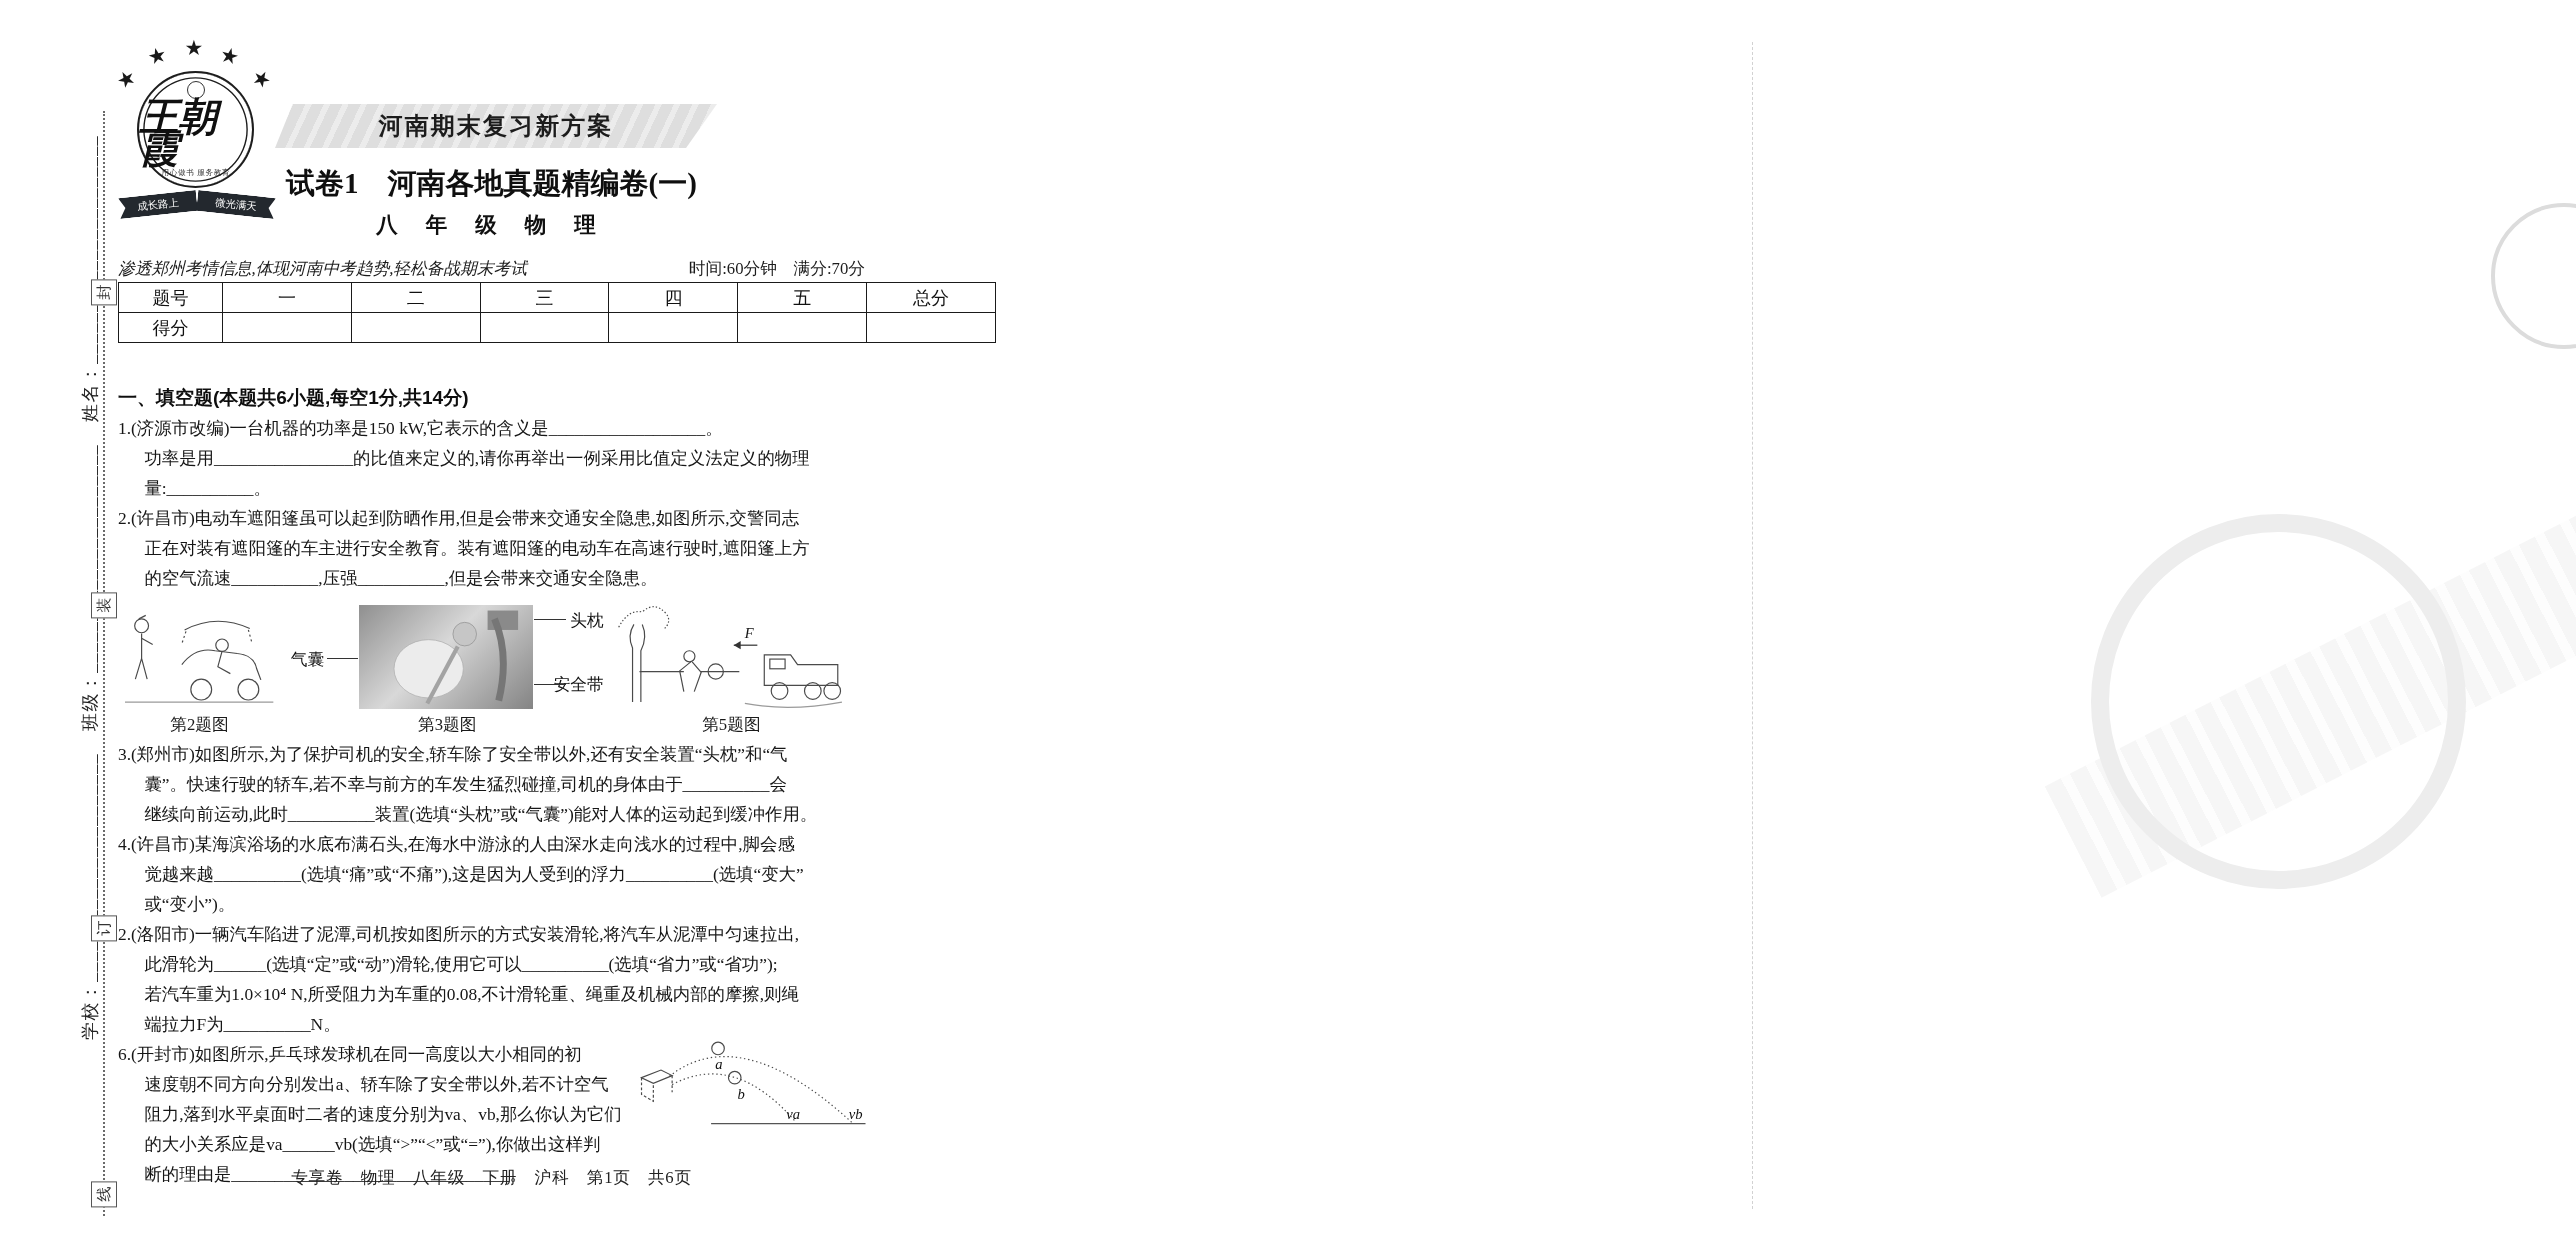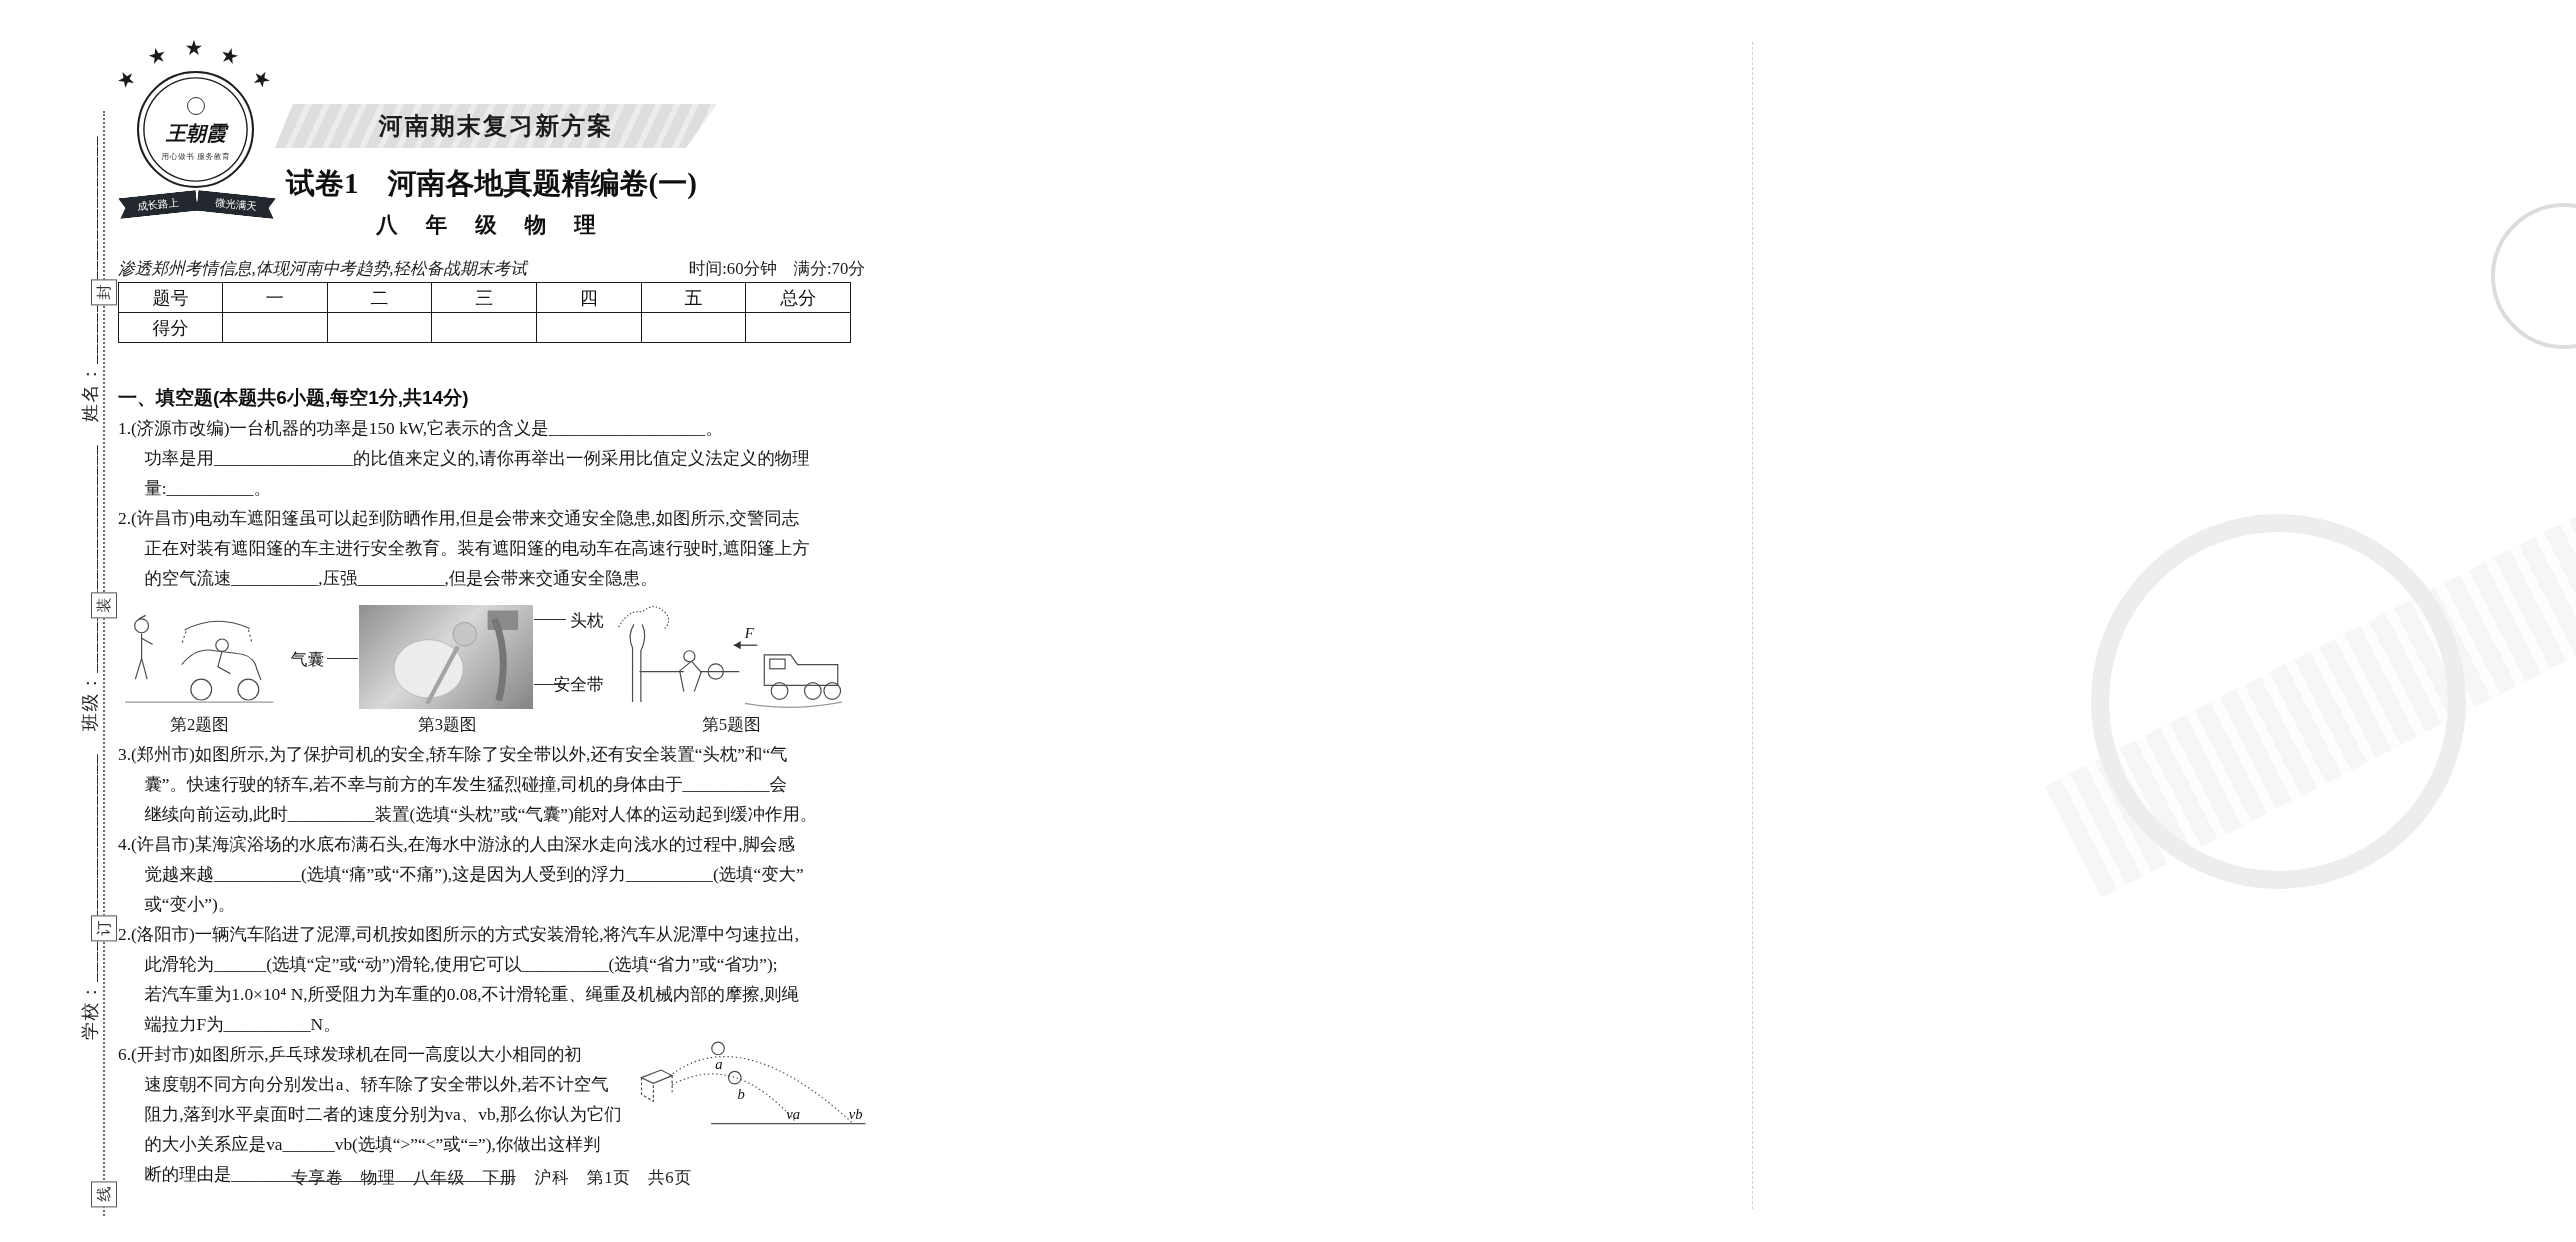--- a/index.html
+++ b/index.html
@@ -20,21 +20,21 @@
   .col1{left:118px;width:747px;}
   .divider{position:absolute;top:42px;height:1167px;border-left:1.4px dashed #d2d2d2;}
 
   
   .badge{position:absolute;left:-5.6px;top:29px;width:175px;height:201px;}
   .badge .star{position:absolute;font-size:21px;color:#191919;}
   .badge-ring{position:absolute;left:25px;top:42px;width:117px;height:117px;border:2.8px solid #1d1d1d;
               border-radius:50%;box-shadow:inset 0 0 0 4.2px #fff, inset 0 0 0 5.6px #1d1d1d;
               display:flex;flex-direction:column;align-items:center;justify-content:center;}
   .badge-face{width:18px;height:18px;border:1.4px solid #333;border-radius:50%;margin-bottom:1.4px;}
-  .badge-brand{font-size:20px;font-weight:bold;font-style:italic;color:#101010;line-height:32px;}
+  .badge-brand{font-size:39px;font-weight:bold;font-style:italic;color:#101010;line-height:32px;}
   .badge-sub{font-size:7.6px;color:#333;margin-top:2.8px;letter-spacing:0.7px;}
   .badge-ribbon{position:absolute;left:7px;top:165px;width:156px;display:flex;}
   .badge-ribbon span{flex:1;background:#23282e;color:#fff;font-size:10.4px;text-align:center;
                      padding:3.5px 0;}
   .badge-ribbon span:first-child{clip-path:polygon(0 0,100% 0,100% 100%,0 100%,8% 50%);transform:rotate(-6deg);}
   .badge-ribbon span:last-child{clip-path:polygon(0 0,100% 0,92% 50%,100% 100%,0 100%);transform:rotate(6deg);}
 
   .banner{position:absolute;left:157px;top:104px;width:442px;height:44px;
           background:repeating-linear-gradient(115deg,#dedede 0 11px,#ececec 11px 16.7px);
           clip-path:polygon(4% 0,100% 0,93% 100%,0 100%);
@@ -42,21 +42,21 @@
   .banner-text{font-family:"Liberation Sans","DejaVu Sans",sans-serif;font-weight:bold;
                font-size:24px;color:#1c1c1c;letter-spacing:2.1px;}
   .m-title{position:absolute;left:0;top:164px;width:747px;text-align:center;
            font-family:Liberation Serif, serif;font-weight:bold;font-size:29px;color:#0f0f0f;}
   .m-sub{position:absolute;left:0;top:210px;width:747px;text-align:center;
          font-family:"Liberation Sans","DejaVu Sans",sans-serif;font-weight:bold;font-size:21.5px;
          letter-spacing:11px;color:#101010;}
   .info-row{position:absolute;left:0;top:257px;width:747px;display:flex;justify-content:space-between;
             font-size:16.7px;color:#1b1b1b;}
   .info-left{font-style:italic;}
-  .score{position:absolute;left:0;top:282px;width:733px;border-collapse:collapse;table-layout:fixed;}
+  .score{position:absolute;left:0;top:282px;width:878px;border-collapse:collapse;table-layout:fixed;}
   .score th,.score td{border:1.4px solid #1a1a1a;font-weight:normal;font-size:18px;
                       height:30px;text-align:center;color:#111;}
   .score col.c0{width:104px;}
 
   
   .flow{position:absolute;left:0;right:0;}
   .f1{top:382px;}
   .sec{font-family:"Liberation Sans","DejaVu Sans",sans-serif;font-weight:bold;font-size:19px;
        line-height:31px;color:#0e0e0e;white-space:nowrap;}
   .q{position:relative;font-size:17.4px;line-height:30px;color:#161616;}

